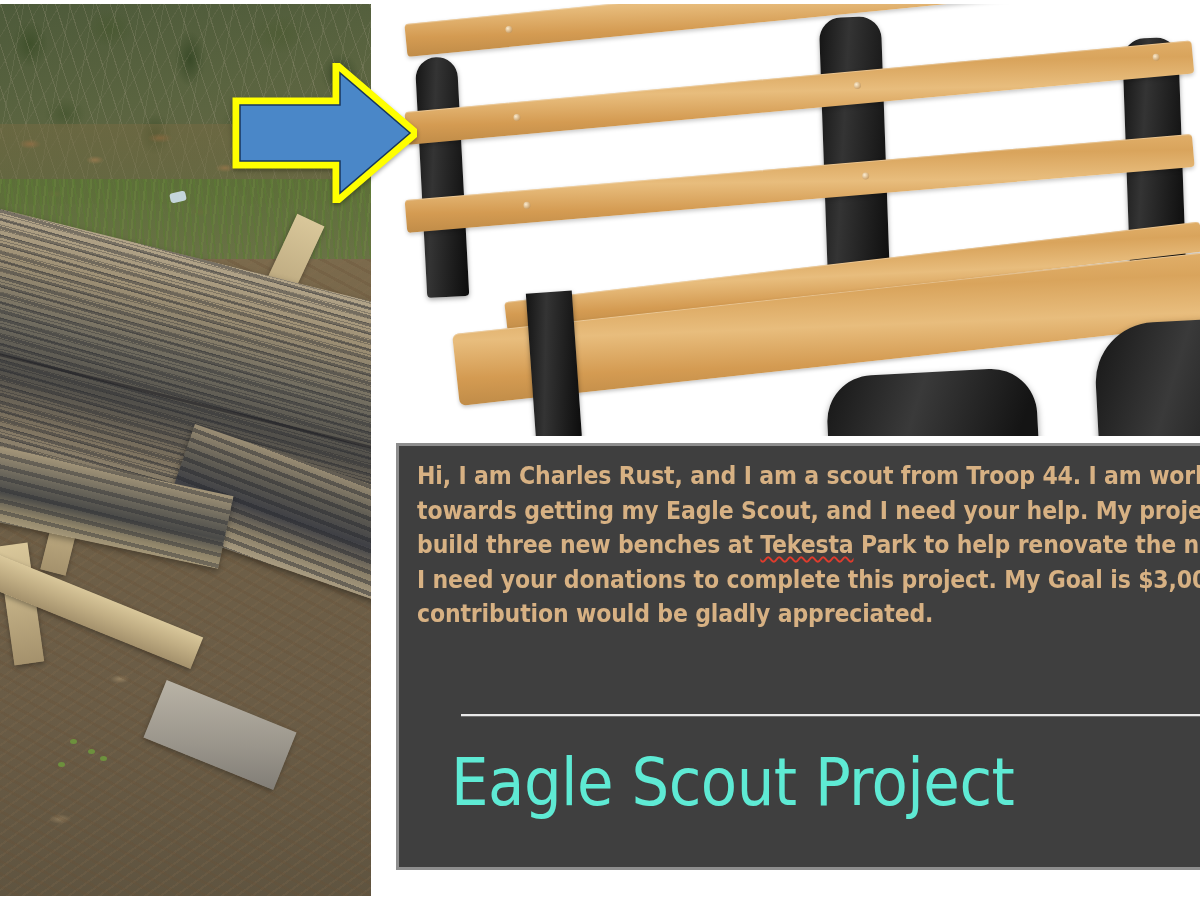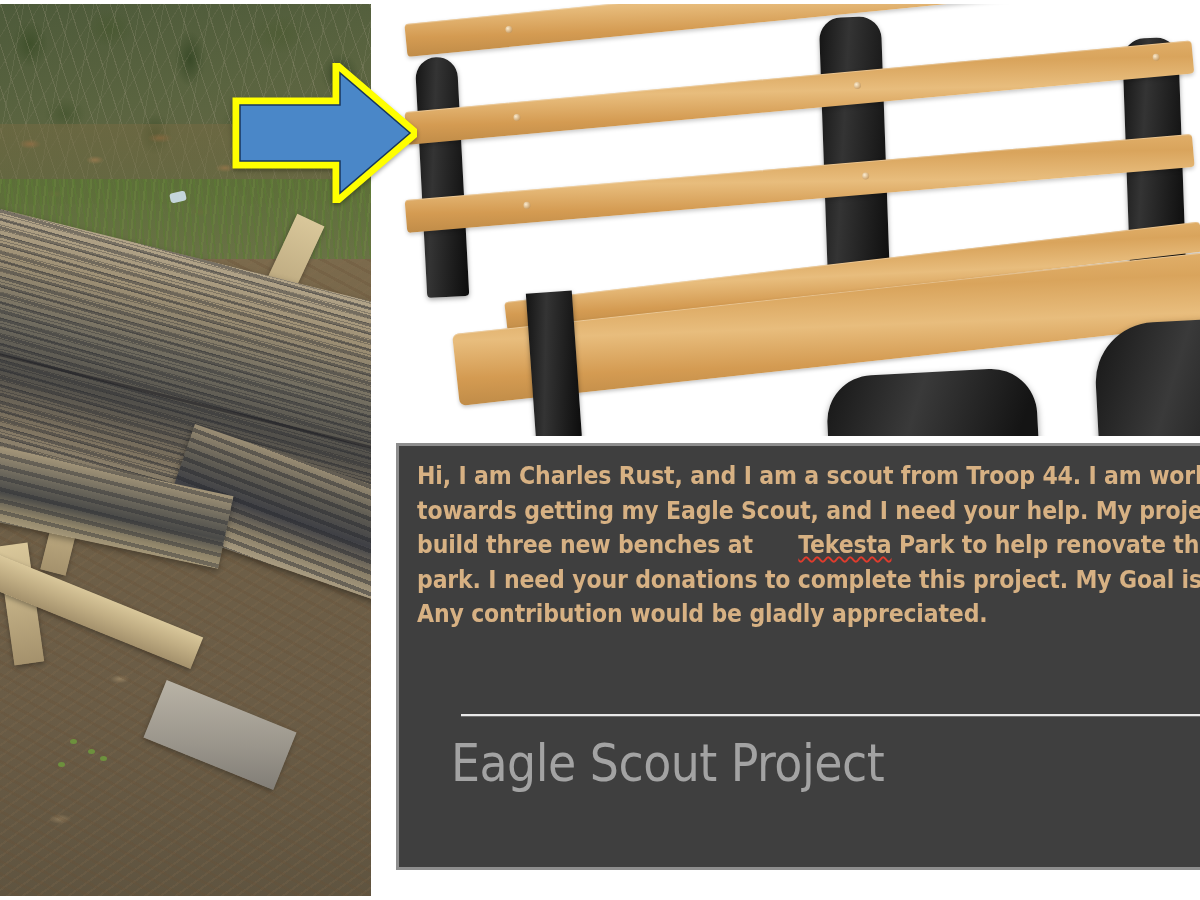--- a/index.html
+++ b/index.html
@@ -210,35 +210,34 @@
     line-height: 34.5px;
     letter-spacing: -0.15px;
     width: 900px;            
     white-space: normal;
   }
   .misspelled {
     position: relative;
     text-decoration: underline wavy #e03b2c;
     text-decoration-thickness: 1.5px;
     text-underline-offset: 3px;
-    margin-left: 38px;
   }
   .title-rule {
     position: absolute;
     left: 62px; top: 268px;
     width: 760px; height: 2px;
     background: #e9e9e9;
     box-shadow: 0 1px 0 rgba(140,140,140,.6);
   }
   .title {
     position: absolute;
-    left: 52px; top: 292px;
-    color: #a3a3a3;
+    left: 52px; top: 304px;
+    color: #5eead4;
     font-family: "DejaVu Sans Condensed", "Liberation Sans", sans-serif;
-    font-size: 51px;
+    font-size: 66px;
     font-weight: 400;
     letter-spacing: -0.5px;
     line-height: 1;
     white-space: nowrap;
   }
 </style>
 </head>
 <body>
 
 <div id="stage">

